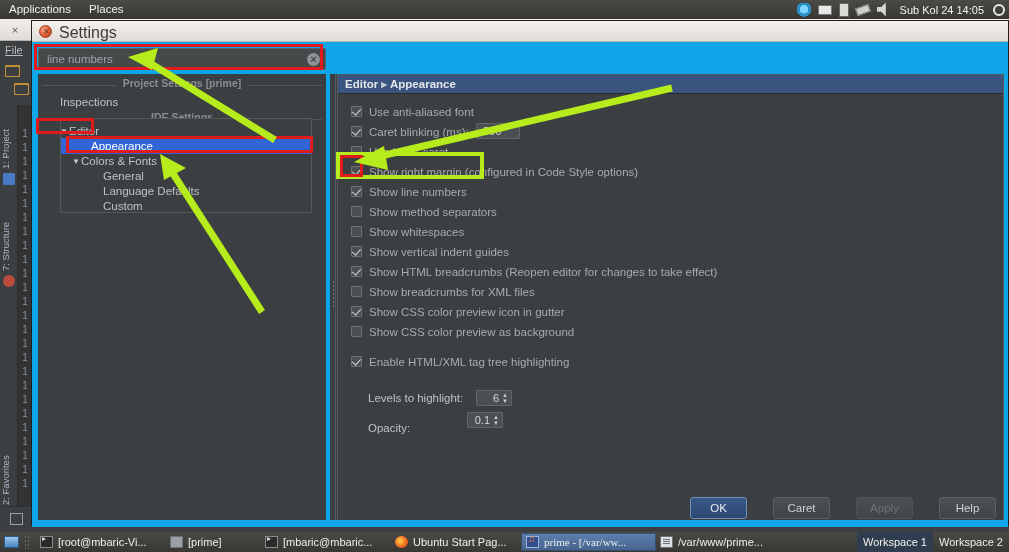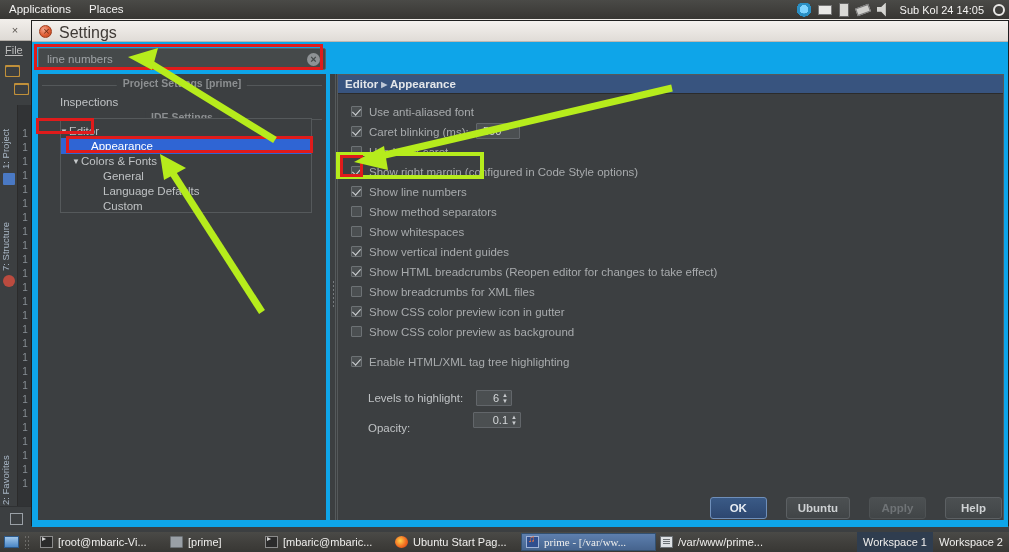--- a/index.html
+++ b/index.html
@@ -218,21 +218,21 @@
     color:#d5d8da; font-size:11px; padding-right:12px;
   }
   .spinner .arrows{
     position:absolute; right:1px; top:0px; width:10px; height:14px;
     display:flex; flex-direction:column; align-items:center; justify-content:center;
     color:#c9cccf; font-size:6px; line-height:6px;
   }
   .sub-label { position:absolute; color:#bfc2c4; font-size:11.5px; }
 
   
-  .btn-row { position:absolute; right:6px; bottom:8px; display:flex; gap:19px;font-weight:bold; }
+  .btn-row { position:absolute; right:12px; bottom:8px; display:flex; gap:26px; }
   .btn {
     min-width:57px; height:22px; padding:0 11px;
     background: linear-gradient(to bottom,#4c5052 0%, #414547 100%);
     border:1px solid #5c6063; border-radius:3px;
     color:#cfd2d4; font-size:11.5px; line-height:20px; text-align:center;
     font-family:"Liberation Sans", sans-serif;
   }
   .btn.primary {
     background: linear-gradient(to bottom,#3a5a86 0%, #2d4770 100%);
     border:1px solid #6f8fba; color:#e8edf3;
@@ -418,21 +418,21 @@
 
           <div class="textfield" style="left:138px; top:29px; width:44px; padding:0 6px; line-height:14px;">500</div>
 
           <div class="sub-label" style="left:30px; top:298px;">Levels to highlight:</div>
           <div class="spinner" style="left:138px; top:296px; width:36px;">
             <span>6</span>
             <span class="arrows">▲<br>▼</span>
           </div>
 
           <div class="sub-label" style="left:30px; top:320px;margin-top:8px;">Opacity:</div>
-          <div class="spinner" style="left:135px; top:318px; width:48px;">
+          <div class="spinner" style="left:129px; top:318px; width:36px;">
             <span>0.1</span>
             <span class="arrows">▲<br>▼</span>
           </div>
         <div class="chk-row" style="top: 8px;">
               <span class="chk on"></span>
               <span class="dim">Use anti-aliased font</span>
             </div>
             <div class="chk-row" style="top: 28px;">
               <span class="chk on"></span>
               <span class="dim">Caret blinking (ms):</span>
@@ -479,21 +479,21 @@
             </div>
             <div class="chk-row" style="top: 258px;">
               <span class="chk on"></span>
               <span class="dim">Enable HTML/XML tag tree highlighting</span>
             </div>
           </div>
       </div>
 
       <div class="btn-row" id="btn-row">
           <div class="btn primary">OK</div>
-          <div class="btn">Ubuntu</div>
+          <div class="btn">Caret</div>
           <div class="btn disabled">Apply</div>
           <div class="btn">Help</div>
         </div>
     </div>
   </div>
 
   <div class="ann red-box" style="left:34px; top:44px; width:289px; height:26px;"></div>
   <div class="ann red-box" style="left:36px; top:118px; width:58px; height:16px;"></div>
   <div class="ann red-box" style="left:66px; top:136px; width:247px; height:17px;"></div>
   <div class="ann green-box" style="left:336px; top:152px; width:148px; height:27px;"></div>

